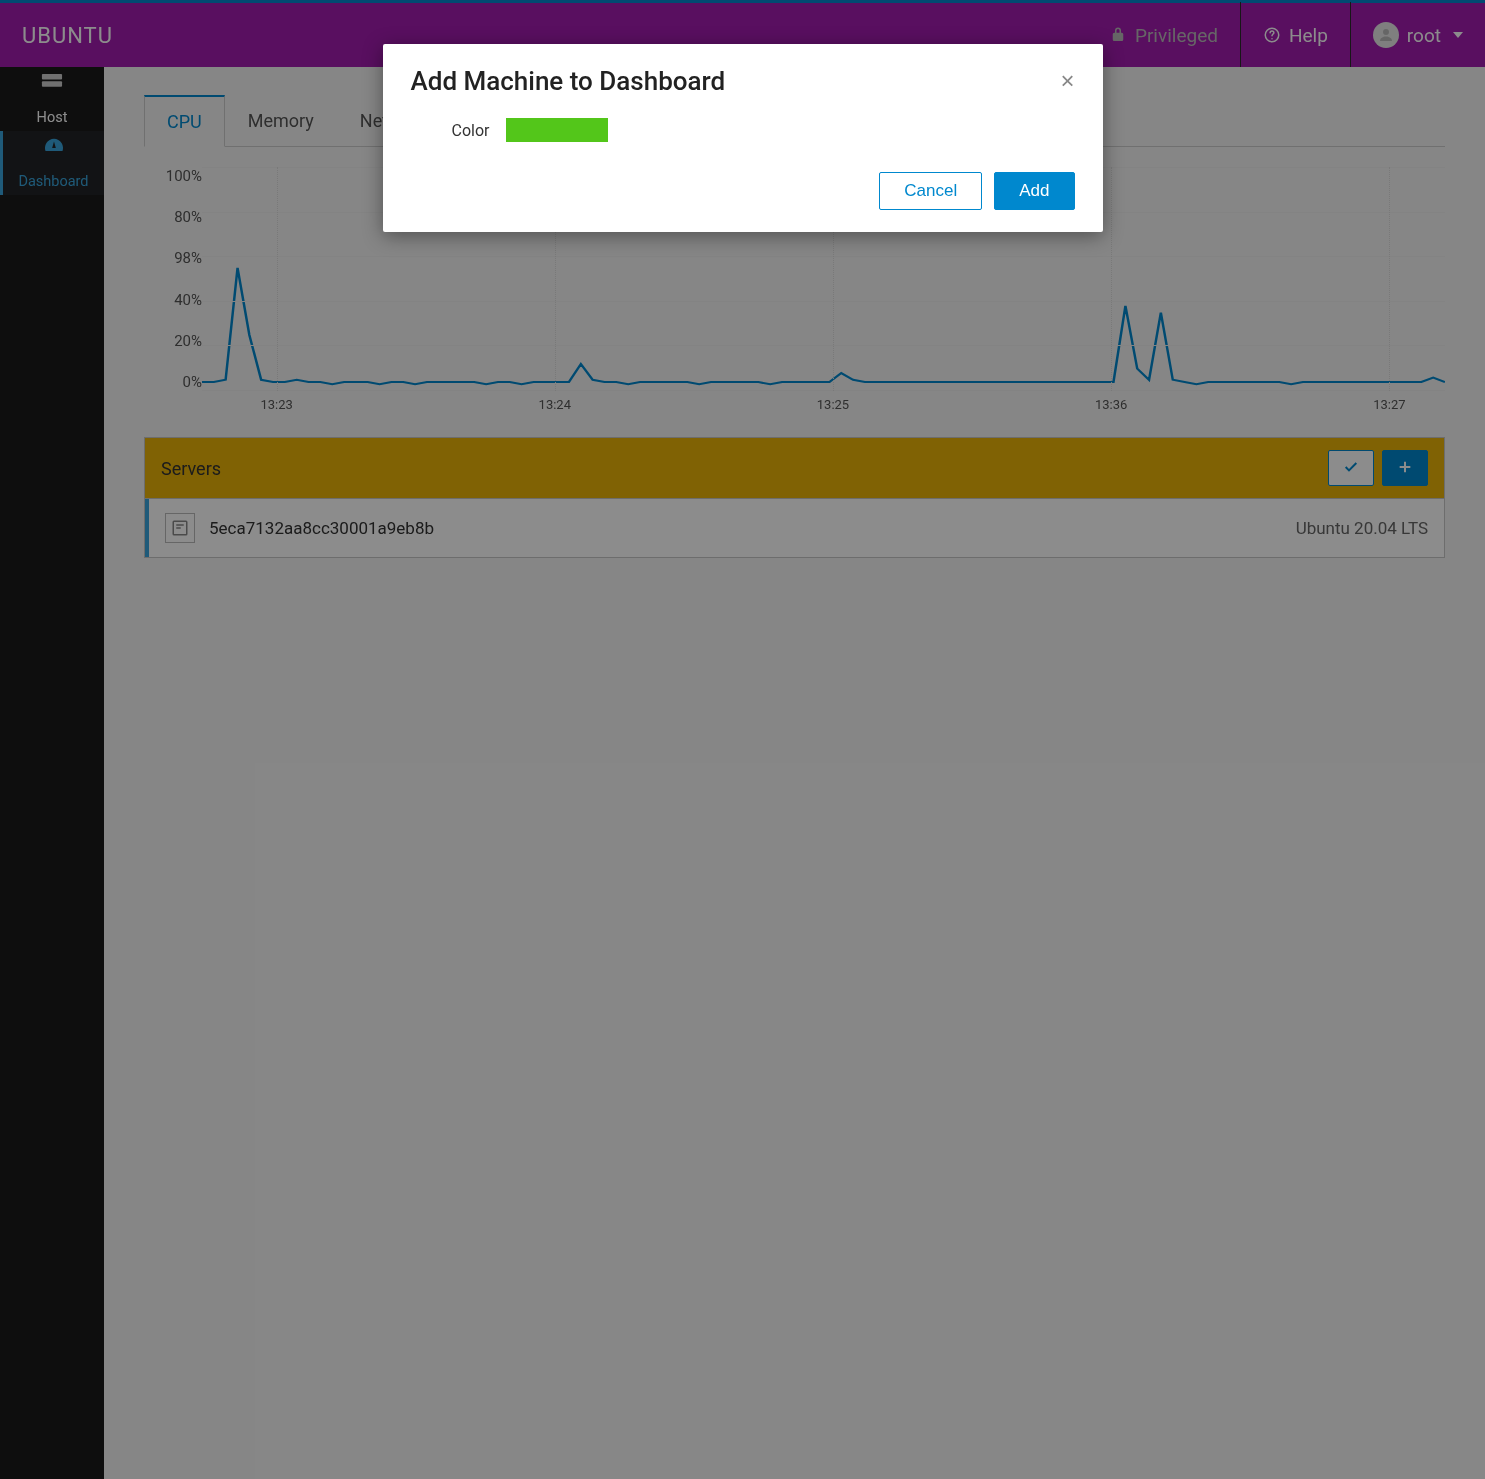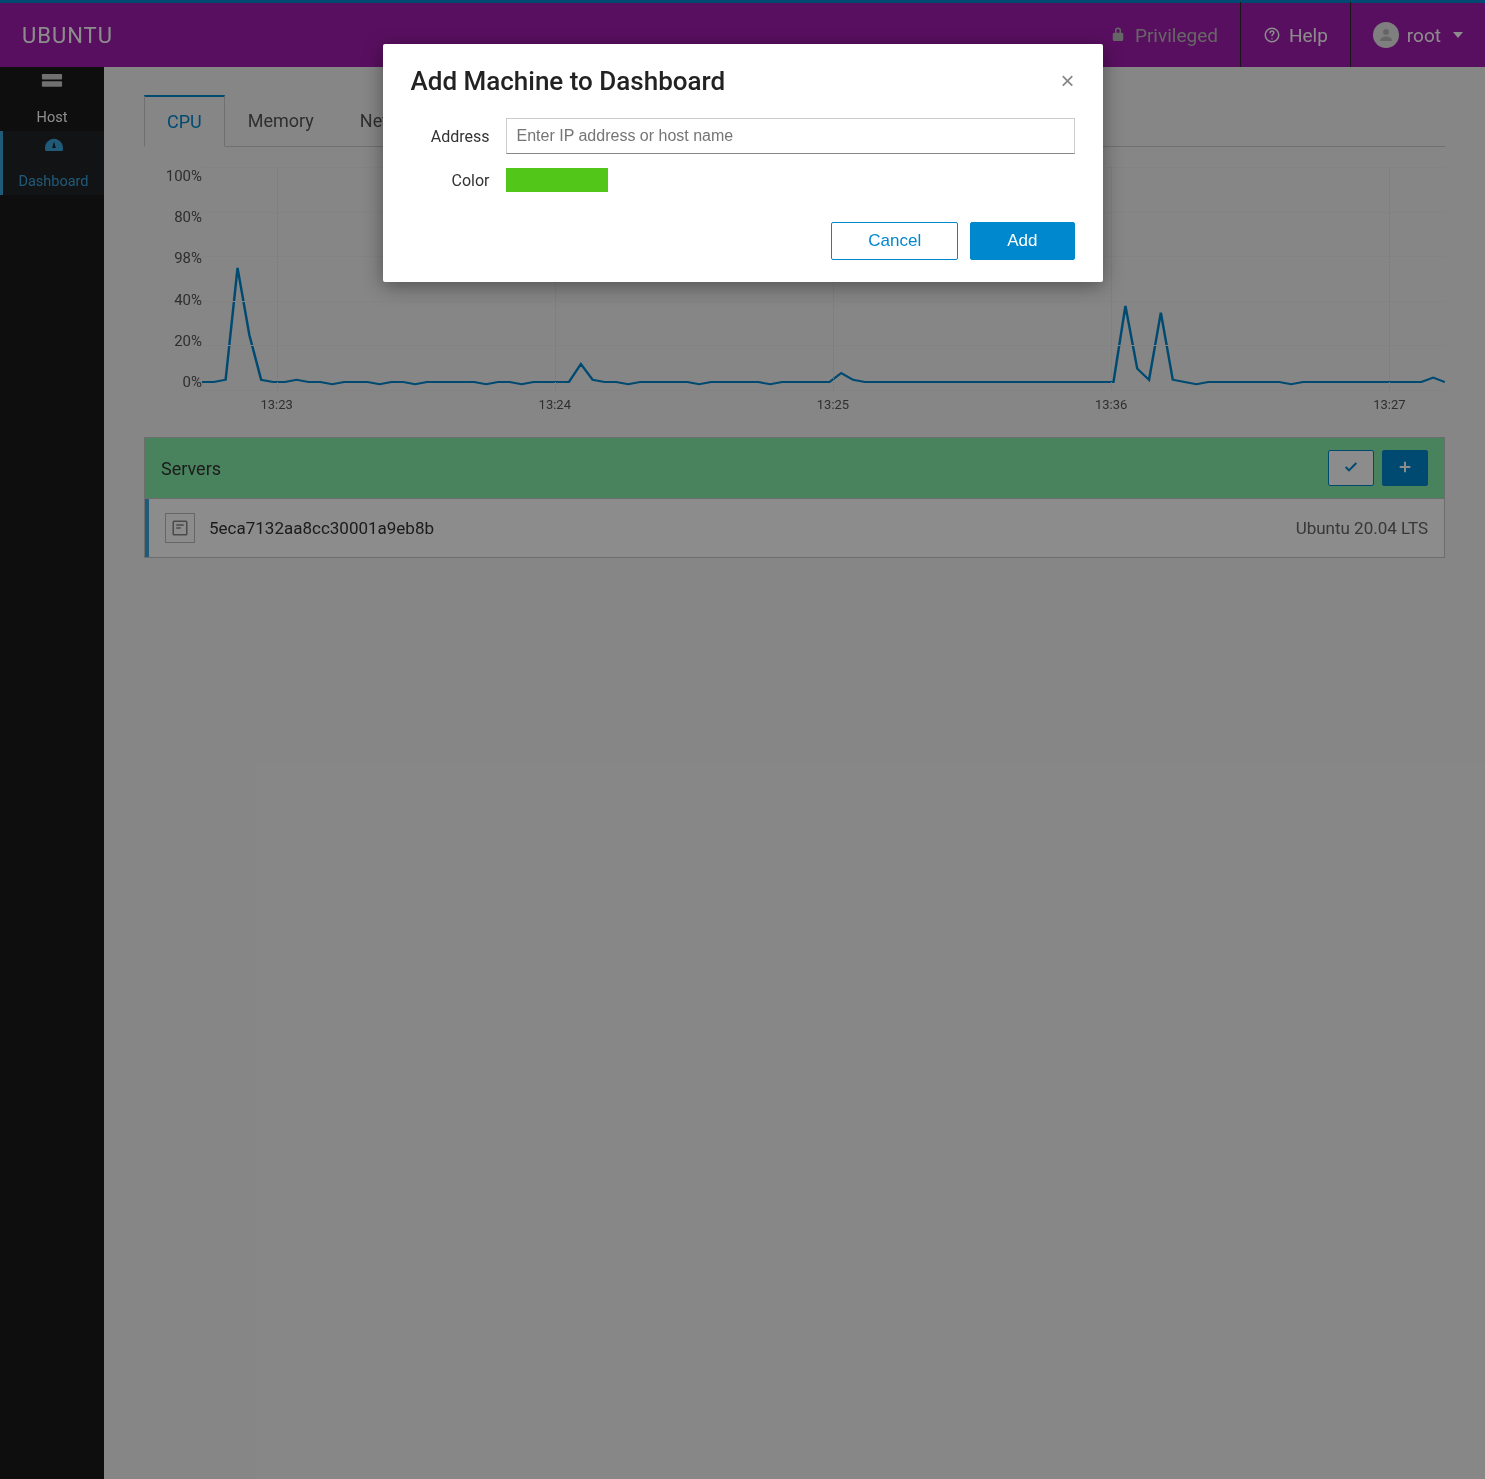--- a/index.html
+++ b/index.html
@@ -58,21 +58,21 @@
 .plot { flex:1; position:relative; height:224px; }
 .gridline { position:absolute; left:0; right:0; border-top:1px solid #eee; }
 .vline { position:absolute; top:0; bottom:0; border-left:1px dotted #ddd; }
 .xaxis { display:flex; margin-left:58px; margin-top:6px; color:#555; font-size:13px; }
 .xt { position:absolute; transform:translateX(-50%); }
 .xaxis-rel { position:relative; height:20px; flex:1; }
 svg.line { position:absolute; left:0; top:0; width:100%; height:100%; }
 
 .panel { margin-top:20px; border:1px solid #c7c7c7; }
 .panel-head {
-  background:#86efac; border-bottom:1px solid #c7c7c7;
+  background:#eab308; border-bottom:1px solid #c7c7c7;
   padding:12px 16px; display:flex; align-items:center;
 }
 .panel-head .title { font-size:18px; color:#333; }
 .panel-head .sp { flex:1; }
 .btn-sm {
   width:46px; height:36px; display:inline-flex; align-items:center; justify-content:center;
   border:1px solid #0088ce; background:#fff; color:#0088ce; cursor:pointer; border-radius:2px;
 }
 .btn-sm.primary { background:#0088ce; color:#fff; margin-left:8px; }
 .server-row {
@@ -101,21 +101,21 @@
 .frow { display:flex; align-items:center; margin-bottom:14px; }
 .frow label { width:95px; text-align:right; padding-right:16px; font-size:16px; color:#333; }
 .frow .fld { flex:1; }
 .text-input {
   width:100%; padding:8px 10px; font-size:16px;
   border:1px solid #ccc; border-bottom:1px solid #888; background:#fff;
 }
 .color-swatch { width:102px; height:24px; background:#53c61a; cursor:pointer; }
 .modal-foot { padding:10px 28px 22px 28px; display:flex; justify-content:flex-end; gap:12px; }
 .btn {
-  padding:8px 36px; font-size:17px; border-radius:2px; cursor:pointer;
+  padding:8px 24px; font-size:17px; border-radius:2px; cursor:pointer;
 }
 .btn.cancel { background:#fff; color:#0088ce; border:1px solid #0088ce; }
 .btn.add { background:#0088ce; color:#fff; border:1px solid #0088ce; }
 </style>
 </head>
 <body>
 
 <div class="topbar">
   <div class="brand">UBUNTU</div>
   <div class="top-spacer"></div>
@@ -249,26 +249,20 @@
 <div class="overlay">
   <div class="modal">
     <div class="modal-head">
       <h2>Add Machine to Dashboard</h2>
       <button class="modal-close">
         <span>×</span>
       </button>
     </div>
     <div class="modal-body">
       <div class="frow">
-        <label>Address</label>
-        <div class="fld">
-          <input class="text-input" type="text" placeholder="Enter IP address or host name" style="">
-        </div>
-      </div>
-      <div class="frow">
         <label>Color</label>
         <div class="fld">
           <div class="color-swatch"></div>
         </div>
       </div>
     </div>
     <div class="modal-foot">
       <button class="btn cancel">Cancel</button>
       <button class="btn add">Add</button>
     </div>

